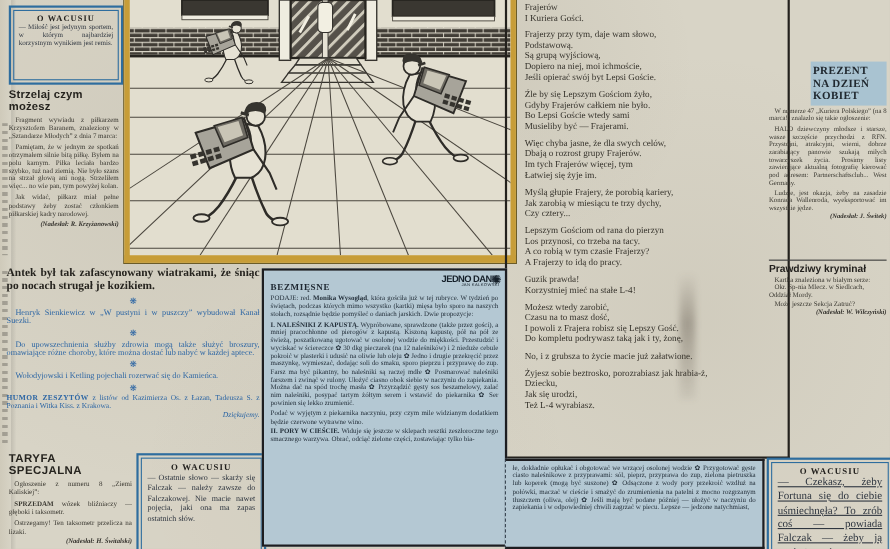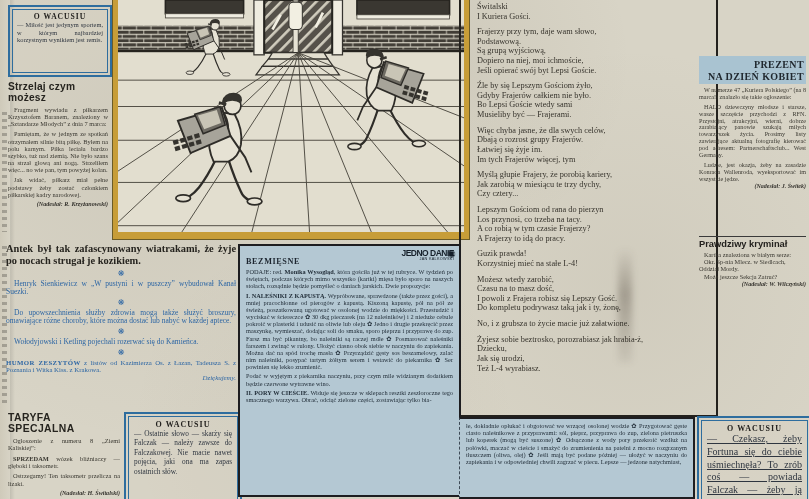--- a/index.html
+++ b/index.html
@@ -62,21 +62,21 @@
   #recipeL{left:238px;top:244px;width:207px;height:243px;padding:3px 6px;}
   #recipeR{left:459px;top:417px;width:221px;height:72px;padding:3px 6px;border-left:1px dashed #3d4a56;}
   .rtx{font-size:6.3px;line-height:1.14;text-align:justify;margin:0 0 2px 0;}
   #bezh{font-size:8.2px;font-weight:bold;letter-spacing:.6px;margin:8px 0 2px 0;color:#1d2630;}
   #rlogo{position:absolute;right:5px;top:3px;width:58px;text-align:right;color:#16202a;}
   #rlogo .l1{font-size:8.5px;font-weight:bold;letter-spacing:-0.5px;line-height:.95;font-family:"Liberation Sans",sans-serif;}
   #rlogo .l2{font-size:3.8px;letter-spacing:.3px;font-family:"Liberation Sans",sans-serif;}
   #rlogo .hp{position:absolute;right:-2px;top:-1px;font-size:11px;}
   
   #prezent{left:699px;top:56px;width:107px;}
-  #prezent .hdr{background:#a9c3d1;padding:3px 2px 2px;text-align:right;}
+  #prezent .hdr{background:#a9c3d1;padding:3px 2px 2px;text-align:left;margin-left:38px;}
   #prezent .hl{font-weight:bold;font-size:10px;letter-spacing:.4px;line-height:1.15;color:#20282f;}
   #prezent p{margin:3px 0 0 0;font-size:6.15px;line-height:1.12;text-indent:5px;color:#3a3831;}
   #prezent .by{font-size:6px;}
   #kryminal{left:699px;top:236px;width:107px;border-top:1.5px solid #3a3a3a;padding-top:2px;}
   #kryminal h2{margin:0 0 2px 0;font-size:9.3px;color:#23211e;}
   #kryminal p{margin:0;font-size:6.3px;line-height:1.15;text-indent:5px;color:#3a3831;}
   #kryminal .by{font-size:6.1px;margin-top:1px;}
   #wac-br{left:701px;top:420px;width:95px;height:86px;padding:3px 5px;}
   #wac-br .bt{font-size:8px;}
   #wac-br .btx{font-size:10px;line-height:1.28;text-decoration:underline;}
@@ -191,41 +191,41 @@
       </g>
 
       <use href="#wk" transform="translate(62,18) scale(0.52)"></use>
       <use href="#wk" transform="translate(48,88) scale(1.02)"></use>
       <use href="#wk" transform="translate(306,46) scale(-0.92,0.92)"></use>
     </svg>
   </div>
 
   <div id="poem" class="abs">
     <div class="stanza">
-      <div class="pline">Świtalski</div>
+      <div class="pline">Frajerów</div>
       <div class="pline">I Kuriera Gości.</div>
     </div>
     <div class="stanza">
       <div class="pline">Frajerzy przy tym, daje wam słowo,</div>
       <div class="pline">Podstawową.</div>
       <div class="pline">Są grupą wyjściową,</div>
       <div class="pline">Dopiero na niej, moi ichmoście,</div>
       <div class="pline">Jeśli opierać swój byt Lepsi Goście.</div>
     </div>
     <div class="stanza">
       <div class="pline">Źle by się Lepszym Gościom żyło,</div>
       <div class="pline">Gdyby Frajerów całkiem nie było.</div>
       <div class="pline">Bo Lepsi Goście wtedy sami</div>
       <div class="pline">Musieliby być — Frajerami.</div>
     </div>
     <div class="stanza">
       <div class="pline">Więc chyba jasne, że dla swych celów,</div>
       <div class="pline">Dbają o rozrost grupy Frajerów.</div>
+      <div class="pline">Im tych Frajerów więcej, tym</div>
       <div class="pline">Łatwiej się żyje im.</div>
-      <div class="pline">Im tych Frajerów więcej, tym</div>
     </div>
     <div class="stanza">
       <div class="pline">Myślą głupie Frajery, że porobią kariery,</div>
       <div class="pline">Jak zarobią w miesiącu te trzy dychy,</div>
       <div class="pline">Czy cztery...</div>
     </div>
     <div class="stanza">
       <div class="pline">Lepszym Gościom od rana do pierzyn</div>
       <div class="pline">Los przynosi, co trzeba na tacy.</div>
       <div class="pline">A co robią w tym czasie Frajerzy?</div>
@@ -247,21 +247,21 @@
     <div class="stanza">
       <div class="pline">Żyjesz sobie beztrosko, porozrabiasz jak hrabia-ż,</div>
       <div class="pline">Dziecku,</div>
       <div class="pline">Jak się urodzi,</div>
       <div class="pline">Też L-4 wyrabiasz.</div>
     </div>
   </div>
   <div id="smudge" class="abs"></div>
 
   <div id="aph" class="abs">
-    <div class="lead jt">Antek był tak zafascynowany wiatrakami, że żyje po nocach strugał je kozikiem.</div>
+    <div class="lead jt">Antek był tak zafascynowany wiatrakami, że śniąc po nocach strugał je kozikiem.</div>
     <div class="sep">❋</div>
     <div class="item jt">Henryk Sienkiewicz w „W pustyni i w puszczy” wybudował Kanał Suezki.</div>
     <div class="sep">❋</div>
     <div class="item jt">Do upowszechnienia służby zdrowia mogą także służyć broszury, omawiające różne choroby, które można dostać lub nabyć w każdej aptece.</div>
     <div class="sep">❋</div>
     <div class="item jt">Wołodyjowski i Ketling pojechali rozerwać się do Kamieńca.</div>
     <div class="sep">❋</div>
     <div class="credit jt"><b>HUMOR ZESZYTÓW</b><span> z listów od Kazimierza Os. z Łazan, Tadeusza S. z Poznania i Witka Kiss. z Krakowa.</span></div>
     <div class="thanks">Dziękujemy.</div>
   </div>

